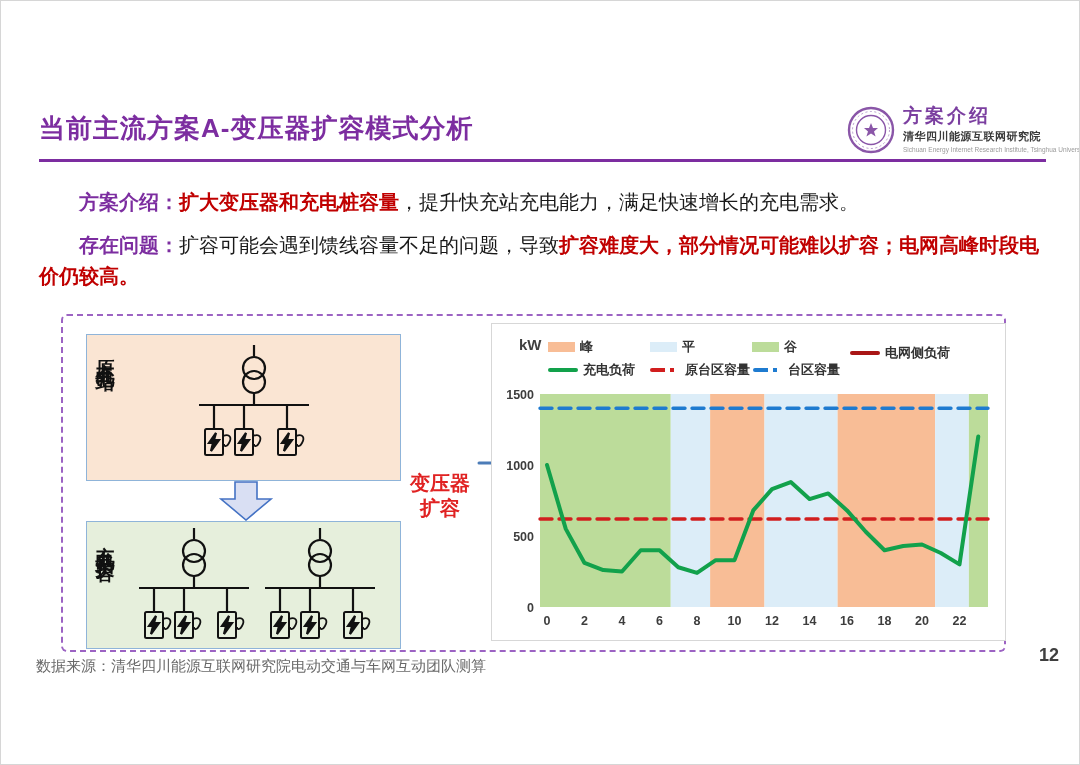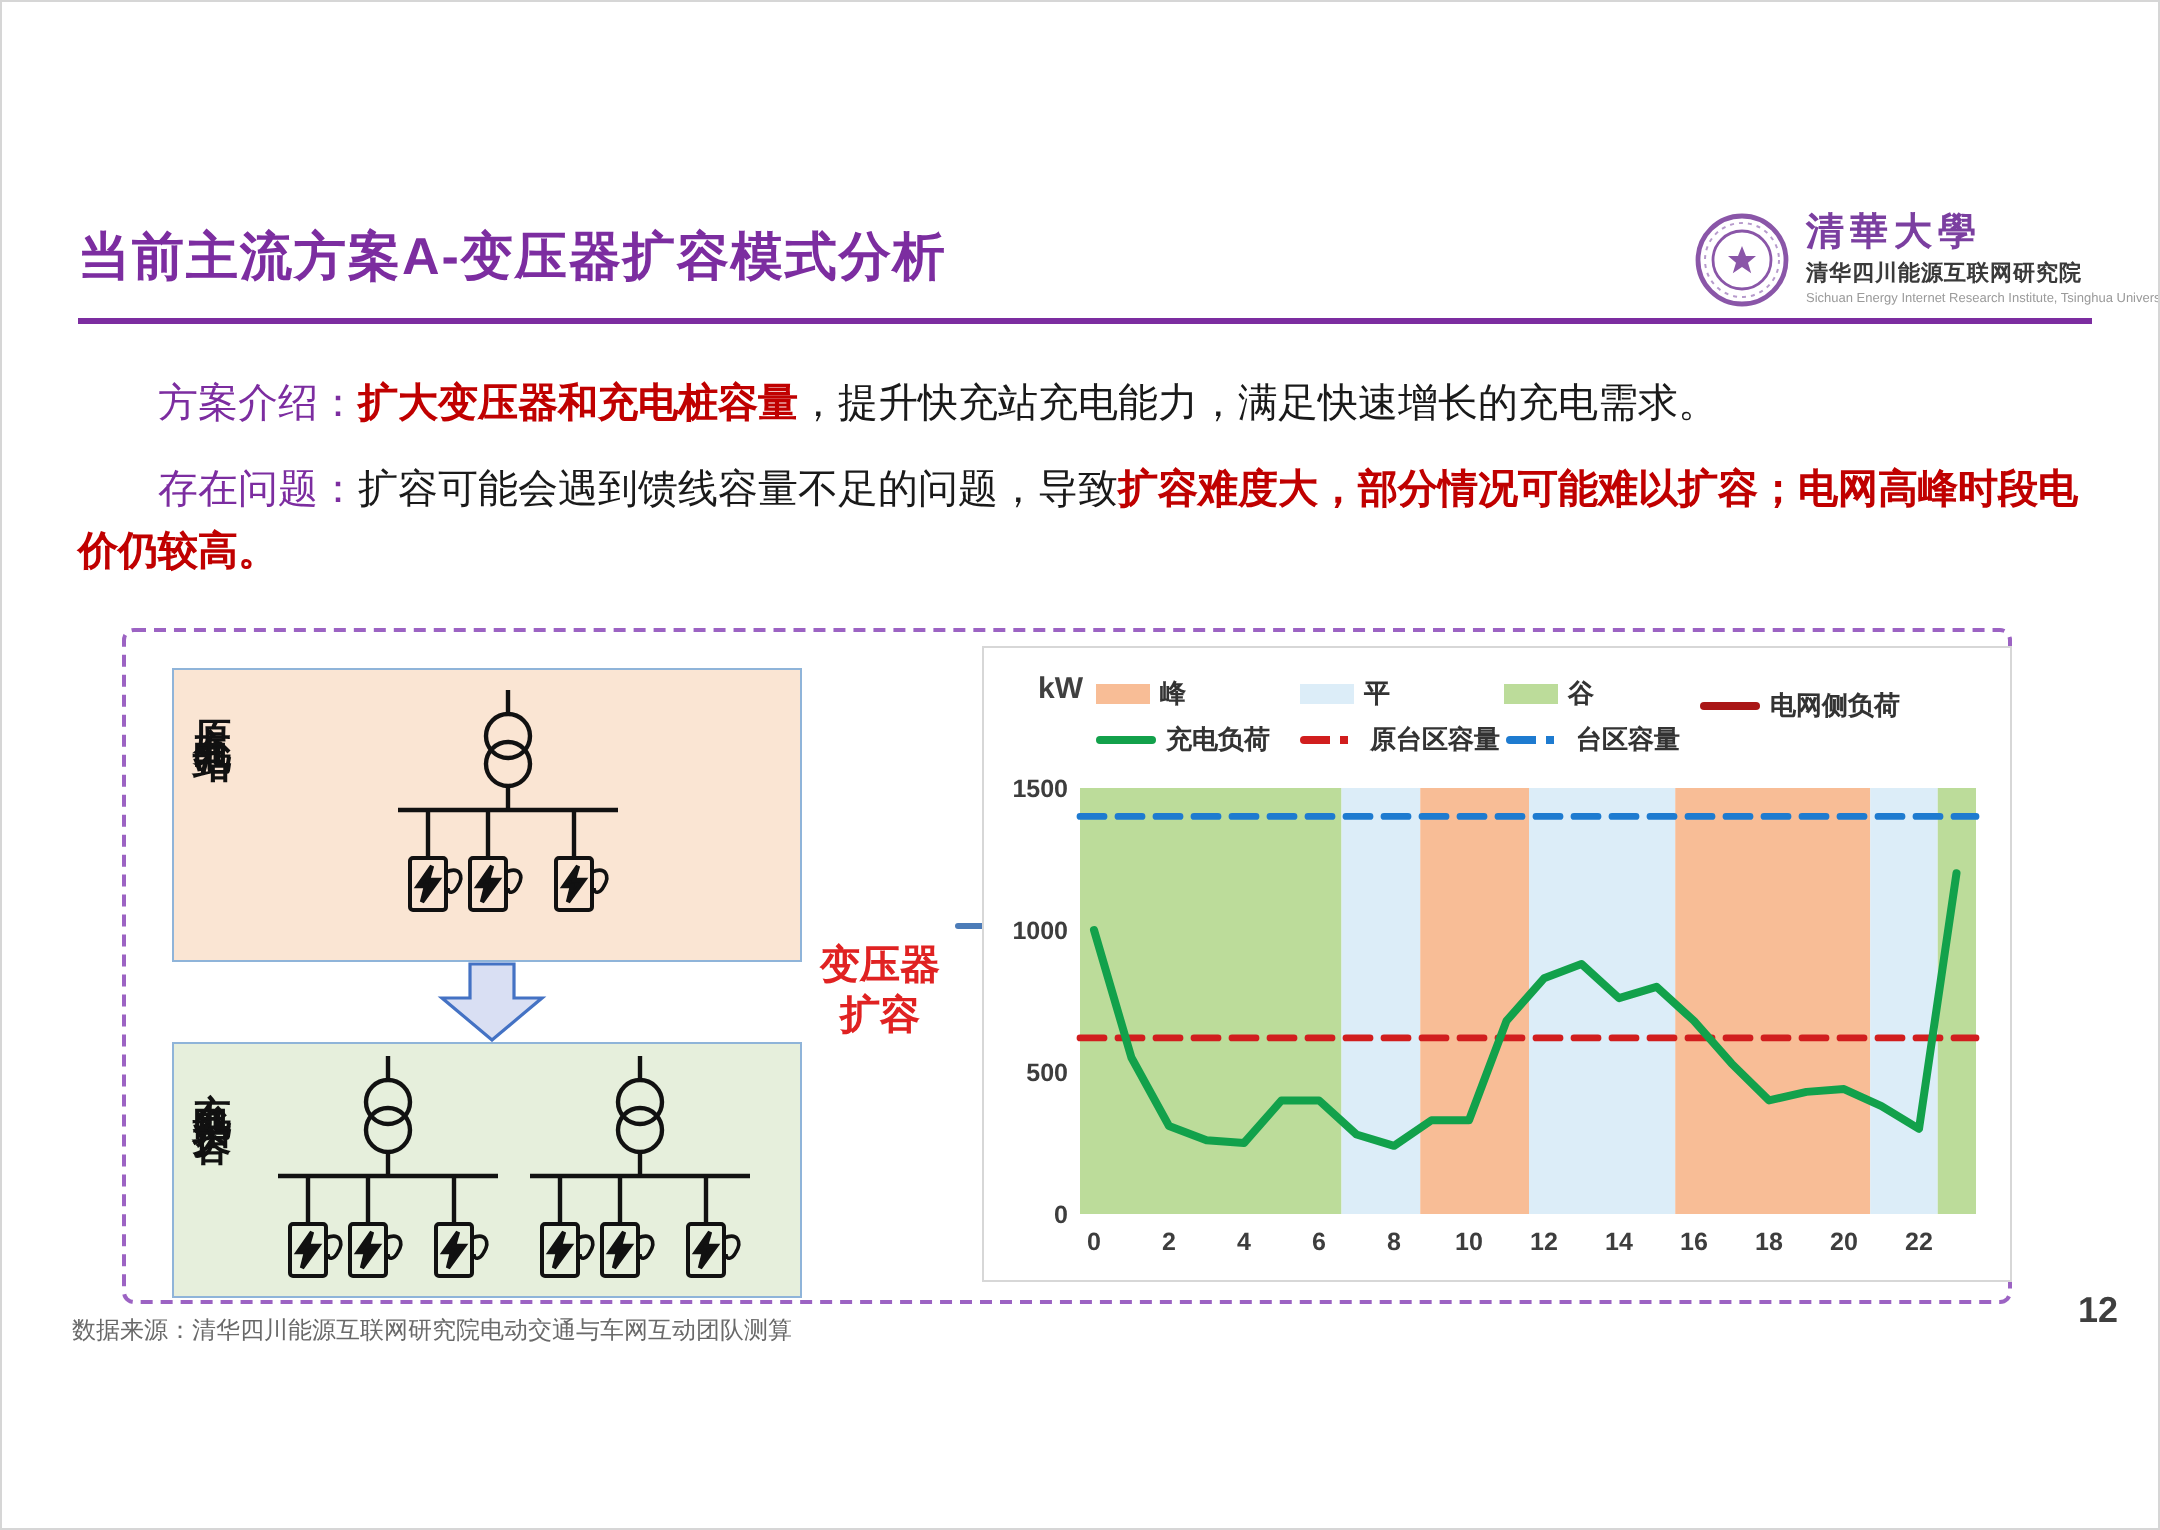--- a/index.html
+++ b/index.html
@@ -12,21 +12,21 @@
   .logo{position:absolute;left:846px;top:102px;width:210px;}
   .logo-seal{position:absolute;left:0;top:3px;}
   .logo-callig{position:absolute;left:56px;top:0;font-family:"Liberation Serif","DejaVu Serif",serif;
                font-size:19px;font-weight:bold;color:#7B3FA0;letter-spacing:3px;}
   .logo-cn{position:absolute;left:56px;top:26px;font-size:11px;font-weight:bold;color:#3a3a3a;letter-spacing:.5px;white-space:nowrap;}
   .logo-en{position:absolute;left:56px;top:43px;font-size:6.5px;color:#9a9a9a;white-space:nowrap;}
 
   
   .intro{position:absolute;left:38px;top:186px;width:1008px;font-size:20px;line-height:31px;color:#1a1a1a;}
   .intro p{margin:0 0 12px 0;text-indent:40px;}
-  .lbl-purple{color:#7C2DA0;font-weight:normal;margin-top:48px;}
+  .lbl-purple{color:#7C2DA0;font-weight:bold;margin-top:48px;}
   .txt-red{color:#C00000;font-weight:bold;}
 
   
   .dashed-box{position:absolute;left:60px;top:313px;width:941px;height:334px;
               border:2.5px dashed #9C63C3;border-radius:6px;}
 
   
   .diag-box{position:absolute;box-sizing:border-box;border:1.5px solid #8FB4D9;}
   .box-orig{left:85px;top:333px;width:315px;height:147px;background:#FAE5D3;}
   .box-exp {left:85px;top:520px;width:315px;height:128px;background:#E6EFDC;}
@@ -45,21 +45,21 @@
               border:1px solid #d7d7d7;box-sizing:border-box;}
   .kw{position:absolute;left:12px;top:12px;font-size:15px;font-weight:bold;color:#404040;margin-left:15px;}
   .li{position:absolute;display:flex;align-items:center;gap:5px;font-size:13px;font-weight:bold;color:#333;white-space:nowrap;}
   .sw{width:27px;height:10px;display:inline-block;}
   .ln{width:30px;height:3.5px;display:inline-block;border-radius:2px;}
   .ln-thick{height:4.5px;}
   .chart-svg{position:absolute;left:0;top:56px;}
   .tick{fill:#3d3d3d;font-size:12.5px;font-weight:bold;font-family:"Liberation Sans",sans-serif;}
 
   
-  .source{position:absolute;left:35px;top:656px;font-size:12px;color:#696969;}
+  .source{position:absolute;left:35px;top:656px;font-size:15px;color:#696969;}
   .page-num{position:absolute;left:1038px;top:644px;font-size:18px;font-weight:bold;color:#3f3f3f;}
 
   
   .watermark{position:absolute;left:836px;top:694px;display:flex;align-items:center;gap:8px;}
   .wm-text{font-size:25px;font-weight:bold;letter-spacing:2px;color:#fff;
            text-shadow:2px 2px 3px #bdbdbd, 0 0 1px #dcdcdc, -1px -1px 0 #f2f2f2;}
 </style>
 </head>
 <body>
 
@@ -91,21 +91,21 @@
   <div class="title">当前主流方案A-变压器扩容模式分析</div>
   <div class="title-rule"></div>
 
   <div class="logo">
     <svg class="logo-seal" width="48" height="48" viewBox="0 0 48 48">
       <circle cx="24" cy="24" r="22" fill="none" stroke="#8A56A8" stroke-width="2.4"></circle>
       <circle cx="24" cy="24" r="14.5" fill="none" stroke="#8A56A8" stroke-width="1.4"></circle>
       <polygon points="24,17 26,22 31,22 27,25.4 28.6,30.6 24,27.5 19.4,30.6 21,25.4 17,22 22,22" fill="#8A56A8"></polygon>
       <circle cx="24" cy="24" r="18.5" fill="none" stroke="#B79BCC" stroke-width="1" stroke-dasharray="2 2.5"></circle>
     </svg>
-    <div class="logo-callig">清華大學</div>
+    <div class="logo-callig">方案介绍</div>
     <div class="logo-cn">清华四川能源互联网研究院</div>
     <div class="logo-en">Sichuan Energy Internet Research Institute, Tsinghua University</div>
   </div>
 
   <div class="intro">
     <p><span class="lbl-purple">方案介绍：</span><span class="txt-red">扩大变压器和充电桩容量</span><span>，提升快充站充电能力，满足快速增长的充电需求。</span></p>
     <p><span class="lbl-purple">存在问题：</span><span>扩容可能会遇到馈线容量不足的问题，导致</span><span class="txt-red">扩容难度大，部分情况可能难以扩容；电网高峰时段电价仍较高。</span></p>
   </div>
 
   <div class="dashed-box"></div>

